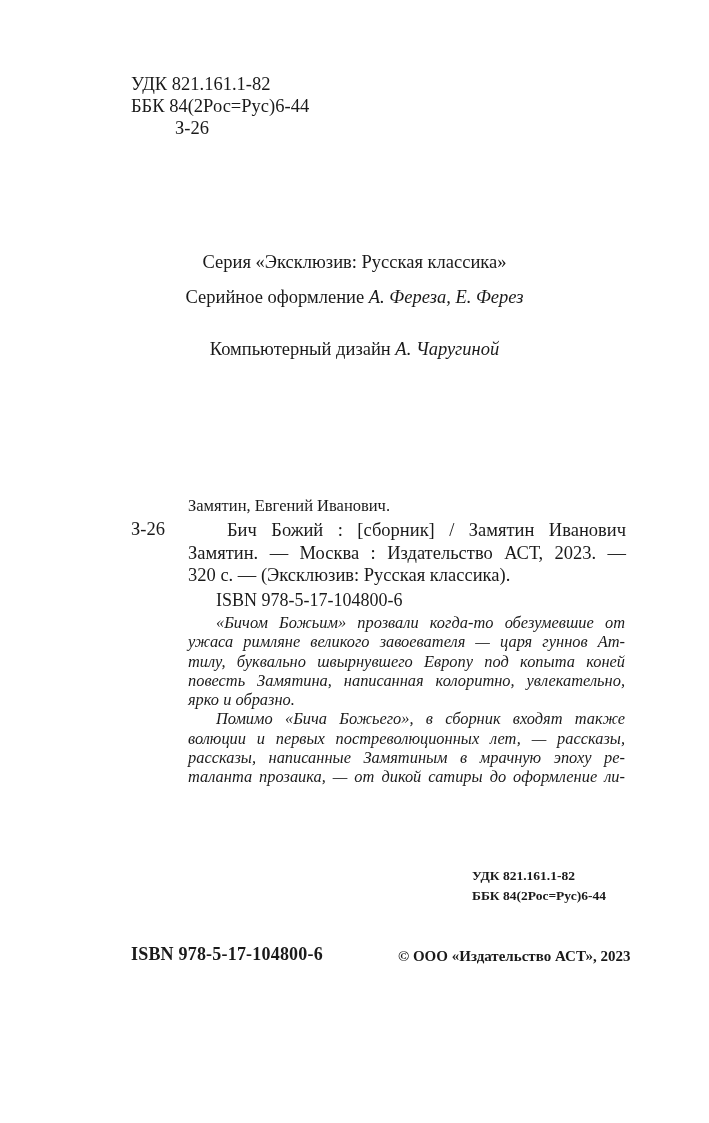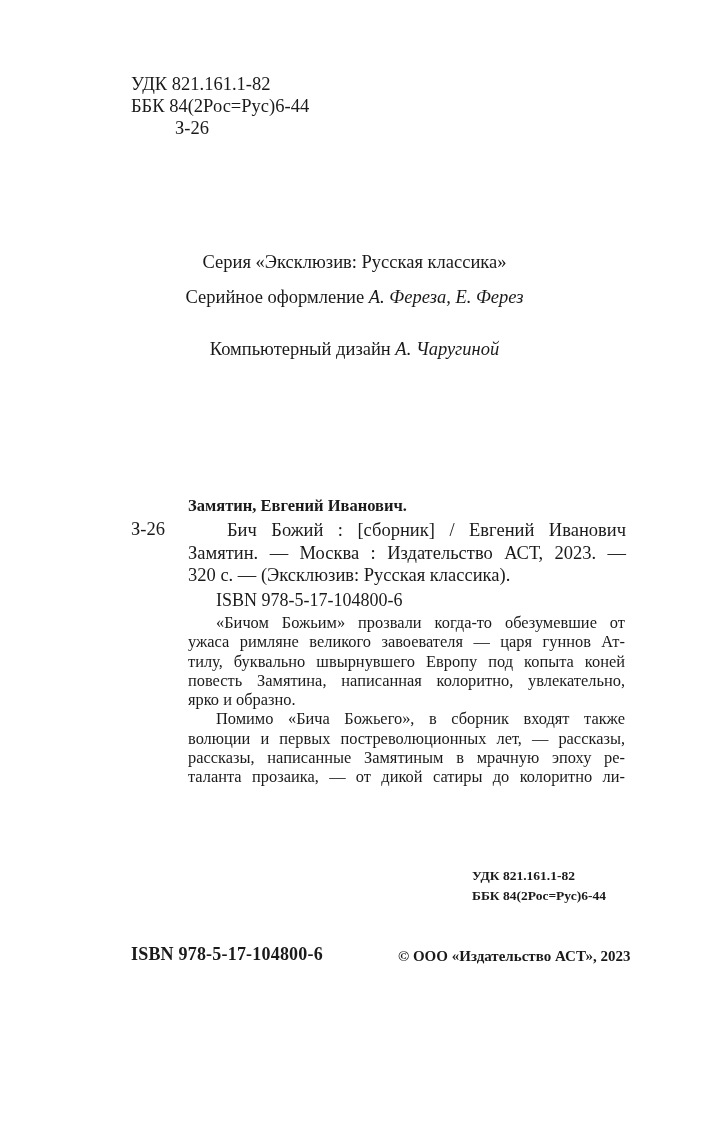--- a/index.html
+++ b/index.html
@@ -3,28 +3,28 @@
   <meta charset="utf-8">
   <style>
     html, body { margin: 0; padding: 0; background: #ffffff; }
     body { width: 709px; height: 1123px; position: relative; overflow: hidden;
            font-family: "Liberation Serif", serif; color: #1a1a1a; }
     .abs { position: absolute; white-space: nowrap; }
     .codes { left: 131px; top: 73px; font-size: 18.5px; line-height: 22px; }
     .codes .indent { padding-left: 44px; }
     .center-line { left: 0; width: 709px; text-align: center; font-size: 18.5px; }
     .it { font-style: italic; font-family: Liberation Serif, serif; }
-    .author { left: 188px; top: 496px; font-size: 16.5px; font-weight: bold; }
+    .author { left: 188px; top: 496px; font-size: 16.5px; font-weight: normal; }
     .code-left { left: 131px; top: 519px; font-size: 18.5px; }
     .biblio { left: 188px; top: 519px; width: 438px; font-size: 18.5px; line-height: 22.5px; }
     .biblio .line { display: block; text-align: justify; text-align-last: justify; white-space: nowrap; }
     .biblio .line.first { padding-left: 39px; }
     .biblio .line.last { text-align-last: left; }
     .isbn-mid { left: 216px; top: 590px; font-size: 18px; }
-    .annot { left: 188px; top: 613px; width: 437px; font-size: 16.4px; line-height: 19.3px; }
+    .annot { left: 188px; top: 613px; width: 437px; font-size: 16.4px; line-height: 19.3px; font-style: italic; }
     .annot .l { display: block; text-align: justify; text-align-last: justify; white-space: nowrap; }
     .annot .l.ind { padding-left: 28px; }
     .annot .l.end { text-align-last: left; }
     .bbk-right { left: 472px; top: 866px; font-size: 13.5px; font-weight: bold; line-height: 20px; }
     .footer-isbn { left: 131px; top: 944px; font-size: 18px; font-weight: bold; letter-spacing: 0.2px; }
     .footer-copy { left: 398px; top: 948px; font-size: 15px; font-weight: bold; }
   </style>
 </head>
 <body>
 
@@ -34,36 +34,36 @@
   <div class="indent">З-26</div>
 </div>
 
 <div class="abs center-line" style="top:252px;">Серия «Эксклюзив: Русская классика»</div>
 <div class="abs center-line" style="top:287px;"><span>Серийное оформление </span><span class="it">А. Фереза, Е. Ферез</span></div>
 <div class="abs center-line" style="top:339px;"><span>Компьютерный дизайн </span><span class="it">А. Чаругиной</span></div>
 
 <div class="abs author">Замятин, Евгений Иванович.</div>
 <div class="abs code-left">З-26</div>
 <div class="abs biblio">
-  <span class="line first">Бич Божий : [сборник] / Евгений Иванович</span>
+  <span class="line first">Бич Божий : [сборник] / Замятин Иванович</span>
   <span class="line">Замятин. — Москва : Издательство АСТ, 2023. —</span>
   <span class="line last">320 с. — (Эксклюзив: Русская классика).</span>
 </div>
 <div class="abs isbn-mid">ISBN 978-5-17-104800-6</div>
 
 <div class="abs annot">
   <span class="l ind">«Бичом Божьим» прозвали когда-то обезумевшие от</span>
   <span class="l">ужаса римляне великого завоевателя — царя гуннов Ат-</span>
   <span class="l">тилу, буквально швырнувшего Европу под копыта коней</span>
   <span class="l">повесть Замятина, написанная колоритно, увлекательно,</span>
   <span class="l end">ярко и образно.</span>
   <span class="l ind">Помимо «Бича Божьего», в сборник входят также</span>
   <span class="l">волюции и первых постреволюционных лет, — рассказы,</span>
   <span class="l">рассказы, написанные Замятиным в мрачную эпоху ре-</span>
-  <span class="l">таланта прозаика, — от дикой сатиры до колоритно ли-</span>
+  <span class="l">таланта прозаика, — от дикой сатиры до оформление ли-</span>
 </div>
 
 <div class="abs bbk-right">
   <div>УДК 821.161.1-82</div>
   <div>ББК 84(2Рос=Рус)6-44</div>
 </div>
 
 <div class="abs footer-isbn">ISBN 978-5-17-104800-6</div>
 <div class="abs footer-copy">© ООО «Издательство АСТ», 2023</div>
 

